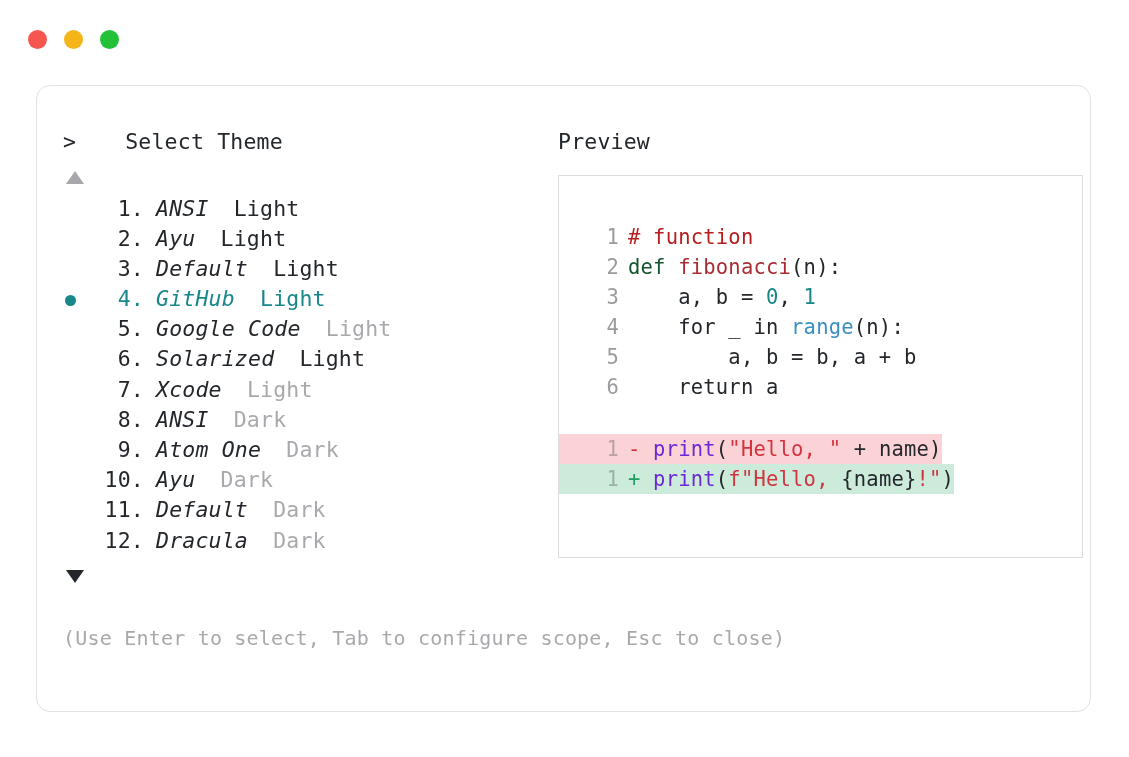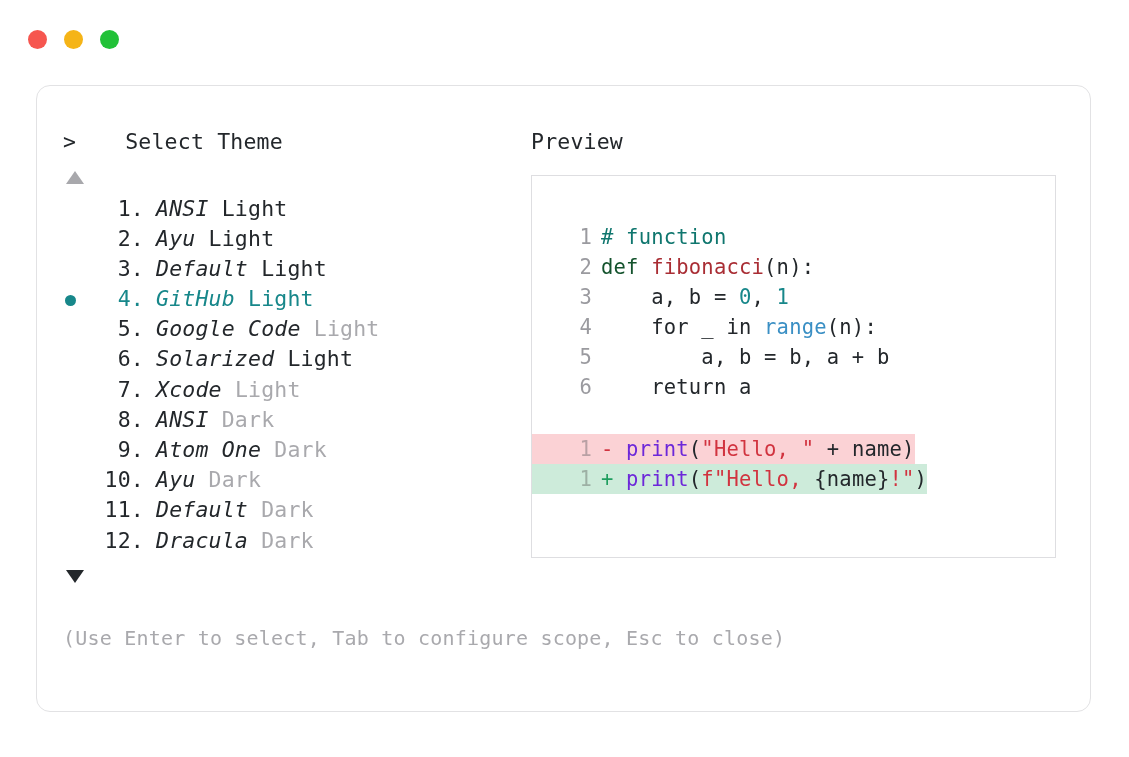--- a/index.html
+++ b/index.html
@@ -117,21 +117,21 @@
     background: #17878a;
   }
   .item-index {
     display: inline-block;
     width: 52px;
     text-align: right;
     margin-left: 29px;
     margin-right: 0;
   }
   .item-name { margin-left: 12px; font-style: italic; }
-  .item-suffix { margin-left: 0; }
+  .item-suffix { margin-left: 12px; }
   .dim { color: #a9a9ad; }
   .strong { color: #23272b; }
   .theme-item.selected .item-index,
   .theme-item.selected .item-name,
   .theme-item.selected .item-suffix {
     color: #17878a;
   }
 
   .hint {
     position: absolute;
@@ -139,21 +139,21 @@
     top: 540px;
     font-size: 20px;
     color: #a9a9ad;
     letter-spacing: 0.2px;
     white-space: pre;
   }
 
   
   .right-col {
     position: absolute;
-    left: 494px;
+    left: 521px;
     top: 45px;
     width: 530px;
   }
   .preview-label {
     font-size: 21.5px;
     color: #23272b;
     letter-spacing: 0.2px;
     line-height: 1;
     margin-bottom: 22px;
   }
@@ -196,21 +196,21 @@
     display: inline-block;
     padding-left: 9px;
   }
   .diff-row.removed .gutter { color: #b9a0a4; }
   .diff-row.added   .gutter { color: #9db0a4; }
   .diff-row.removed { background: transparent; }
   .diff-row.removed .gutter { background: #fbd2d5; }
   .diff-row.added   .gutter { background: #cdebda; }
 
   
-  .tok-comment  { color: #0f766e; }
+  .tok-comment  { color: #b91c1c; }
   .tok-keyword  { color: #14532d; }
   .tok-func     { color: #a92d34; }
   .tok-builtin  { color: #3a8fc4; }
   .tok-number   { color: #17878a; }
   .tok-plain    { color: #23272b; }
   .tok-string   { color: #d1333f; }
   .tok-print    { color: #6d28d9; }
   .tok-minus    { color: #d1333f; }
   .tok-plus     { color: #1f9e5f; }
 </style>

